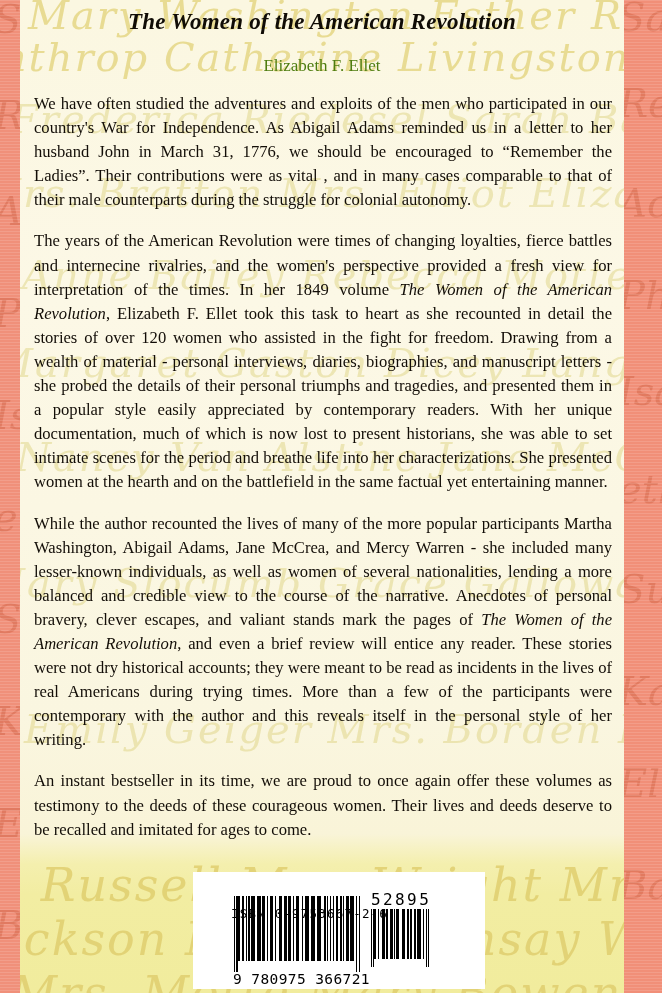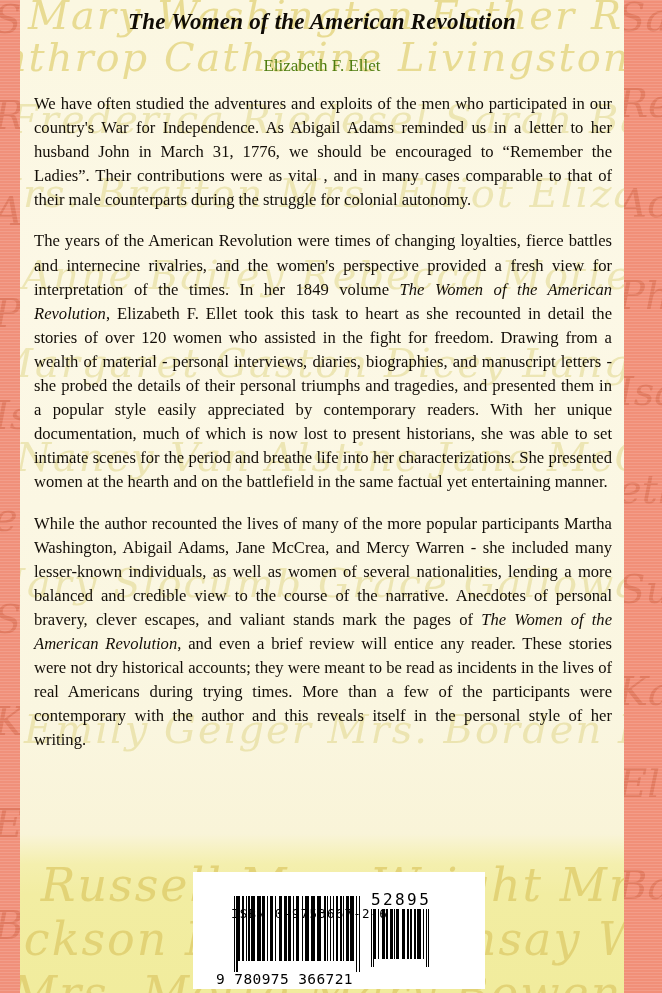--- a/index.html
+++ b/index.html
@@ -176,21 +176,21 @@
     left: 178px; top: 37px;
     width: 58px; height: 58px;
     display: flex;
     align-items: flex-start;
   }
   .bar { background: #000; height: 100%; }
   .bar.tall { height: 100%; }
   .bar.short { height: 86%; }
   .digits-main {
     position: absolute;
-    left: 23px; top: 99px;
+    left: 40px; top: 99px;
     width: 145px;
     font-family: "DejaVu Sans Mono", monospace;
     font-size: 14.5px;
     letter-spacing: 0.4px;
     color: #000;
     white-space: nowrap;
   }
 </style>
 </head>
 <body>
@@ -244,20 +244,21 @@
     <div class="title">The Women of the American Revolution</div>
     <div class="author">Elizabeth F. Ellet</div>
 
     <div class="body">
       <p>We have often studied the adventures and exploits of the men who participated in our country's War for Independence.  As Abigail Adams reminded us in a letter to her husband John in March 31, 1776, we should be encouraged to “Remember the Ladies”.  Their contributions were as vital , and in many cases comparable to that of their male counterparts during the struggle for colonial autonomy.</p>
 
       <p><span>The years of the American Revolution were times of changing loyalties, fierce battles and internecine rivalries, and the women's perspective provided a fresh view for interpretation of the times. In her 1849 volume </span><i>The Women of the American Revolution</i><span>, Elizabeth F. Ellet took this task to heart as she recounted in detail the stories of over 120 women who assisted in the fight for freedom. Drawing from a wealth of material - personal interviews, diaries, biographies, and manuscript letters - she probed the details of their personal triumphs and tragedies, and presented them in a popular style easily appreciated by contemporary readers.  With her unique documentation, much of which is now lost to present historians, she was able to set intimate scenes for the period and breathe life into her characterizations. She presented women at the hearth and on the battlefield in the same factual yet entertaining manner.</span></p>
 
       <p><span>While the author recounted the lives of many of the more popular participants   Martha Washington, Abigail Adams, Jane McCrea, and Mercy Warren - she included many lesser-known individuals, as well as women of several nationalities, lending a more balanced and credible view to the course of the narrative. Anecdotes of personal bravery, clever escapes, and valiant stands mark the pages of </span><i>The Women of the American Revolution</i><span>, and even a brief review will entice any reader. These stories were not dry historical accounts; they were meant to be read as incidents in the lives of real Americans during trying times. More than a few of the participants were contemporary with the author and this reveals itself in the personal style of her writing.</span></p>
 
+      <p>An instant bestseller in its time, we are proud to once again offer these volumes as testimony to the deeds of these courageous women. Their lives and deeds deserve to be recalled and imitated for ages to come.</p>
     </div>
   </div>
 
   <div class="barcode-box">
     <div class="isbn-text">ISBN 0-9753667-2-6</div>
     <div class="price-text">52895</div>
     <div class="bars-main">
         <div class="bar tall" style="width:1.35px"></div>
         <div class="bar" style="width:1.35px;background:transparent"></div>
         <div class="bar tall" style="width:1.35px"></div>

